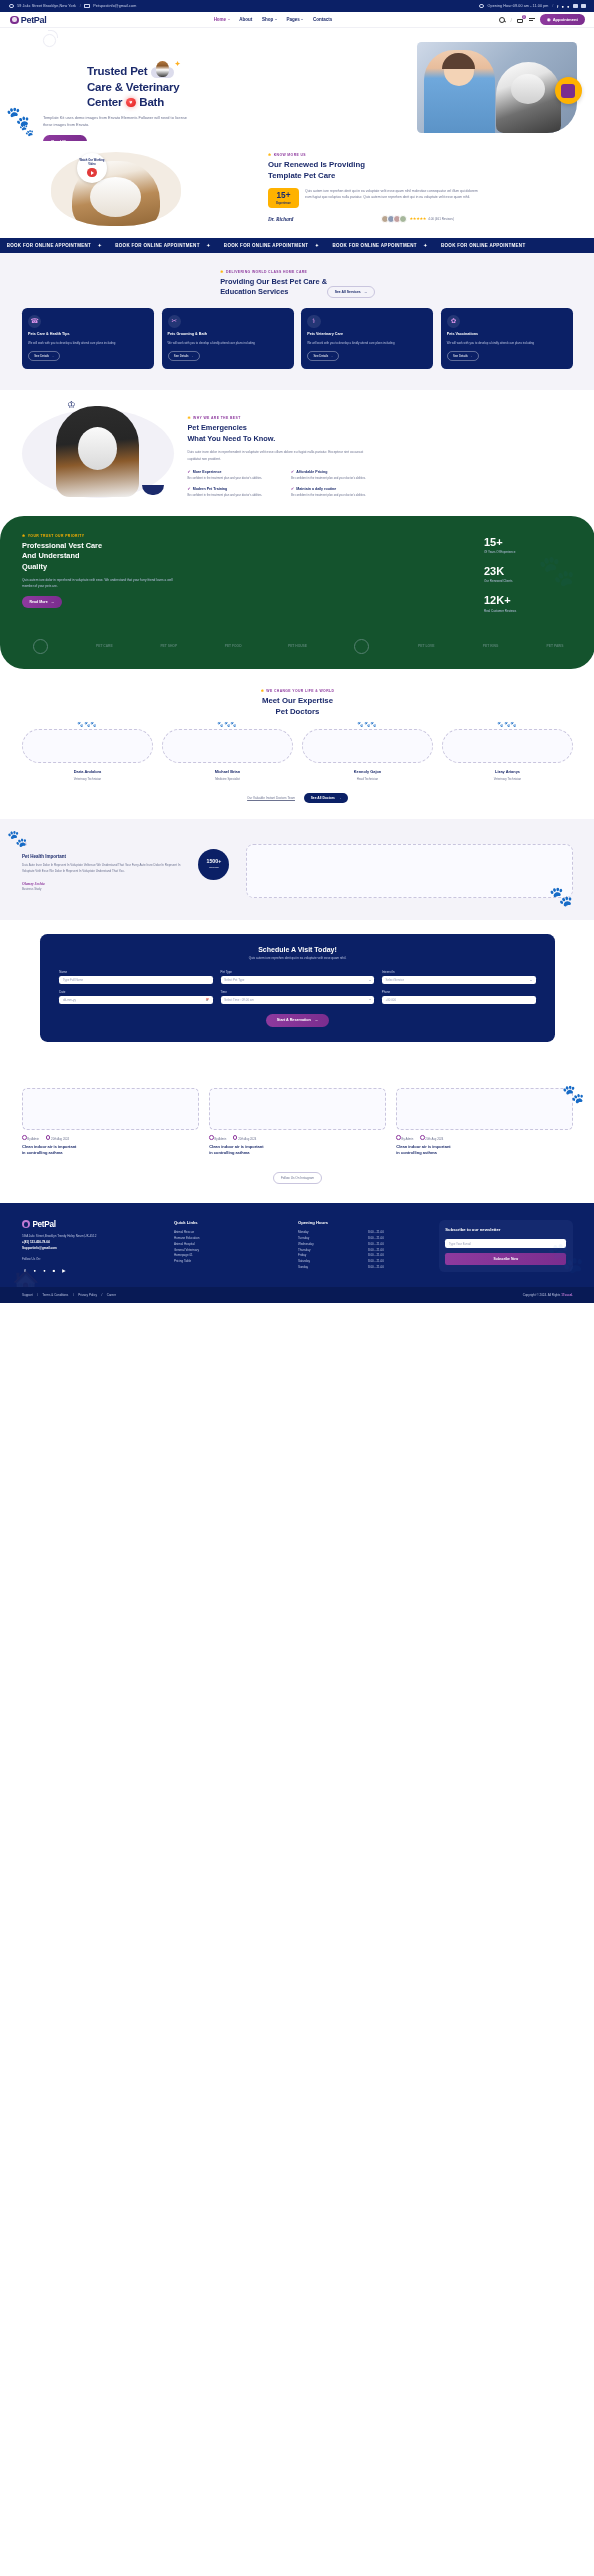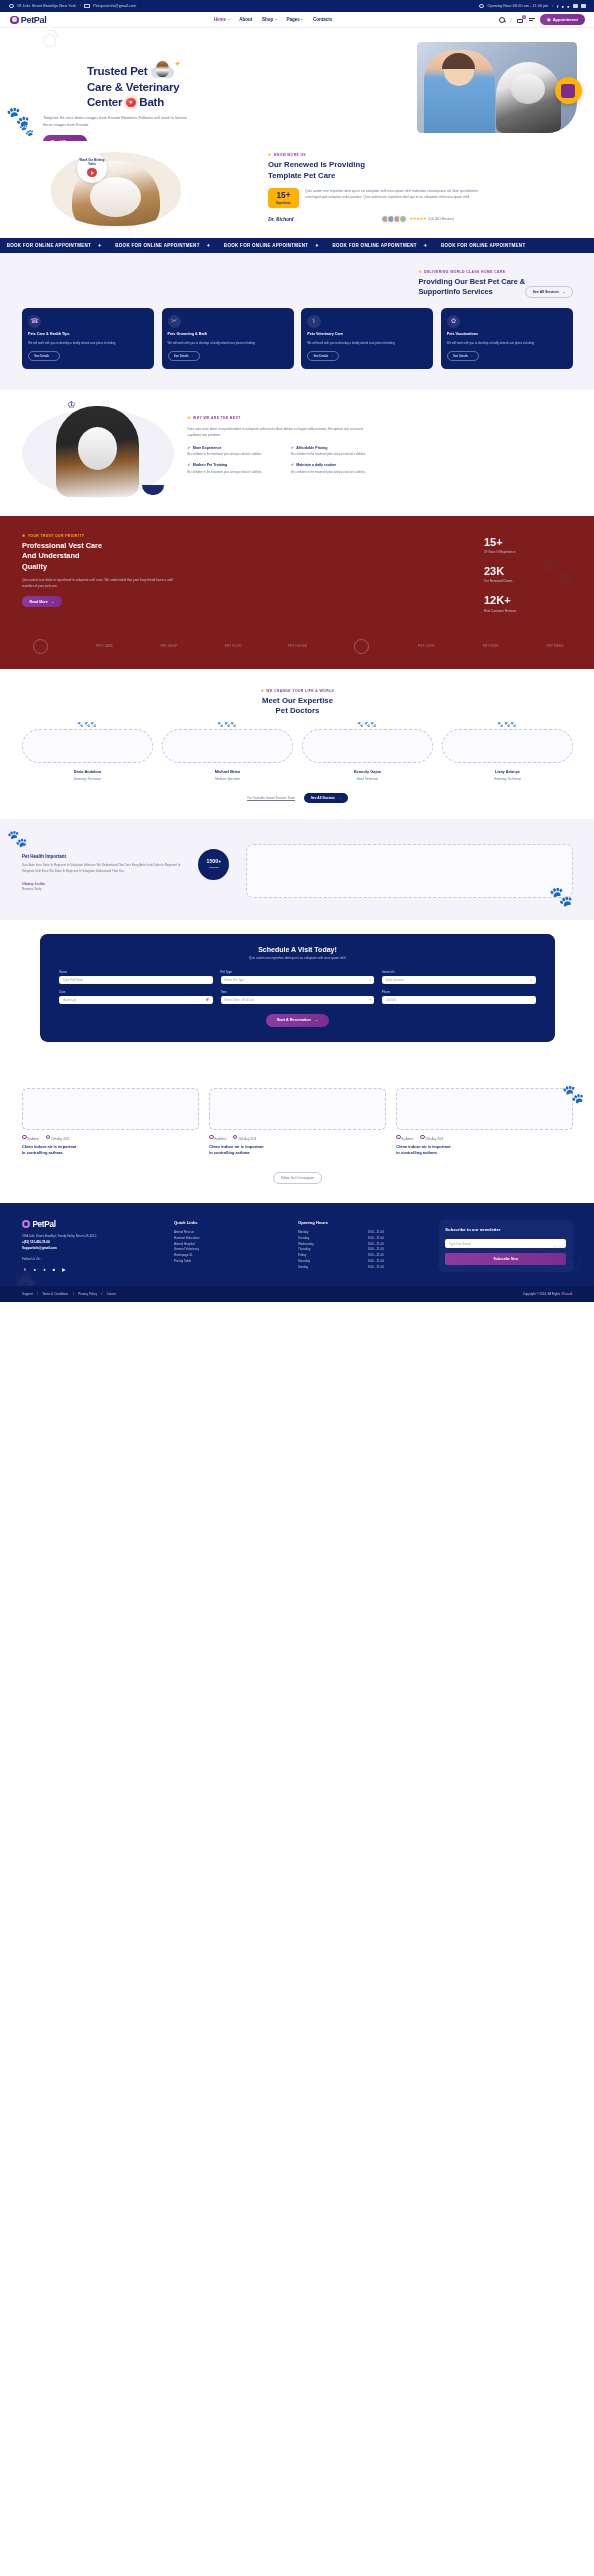--- a/index.html
+++ b/index.html
@@ -133,21 +133,21 @@
   .avatars i:nth-child(3){background:#c4a0a0;}
   .avatars i:nth-child(4){background:#a6b79b;}
   
   .marquee{background:#0b2066;height:15px;display:flex;align-items:center;overflow:hidden;
     white-space:nowrap;}
   .marquee span{color:#fff;font-size:4.5px;font-weight:bold;letter-spacing:0.3px;
     padding:0 6.7px;display:inline-flex;align-items:center;gap:6.7px;}
   .marquee .star{color:#fff;font-size:4.5px;}
   
   .services{background:#f4f3f9;padding:16.4px 22px 21px;position:relative;}
-  .svc-head{display:flex;justify-content:flex-end;align-items:flex-end;}
+  .svc-head{display:flex;justify-content:center;align-items:flex-end;}
   .svc-head h2{font-size:7.4px;font-weight:bold;line-height:1.4;margin-top:3px;}
   .btn-out{border:0.7px solid #c9c5de;background:transparent;color:#1b2a6b;font-size:3.4px;
     font-weight:bold;border-radius:15px;padding:3px 6.7px;display:inline-flex;
     align-items:center;gap:3px;cursor:pointer;}
   .svc-grid{display:grid;grid-template-columns:repeat(4,1fr);gap:7.4px;margin-top:10.4px;}
   .svc-card{background:#0b2066;border-radius:5.2px;padding:6.7px 6px 7.4px;position:relative;
     overflow:hidden;}
   .svc-card .ic{width:13.4px;height:13.4px;border-radius:50%;background:rgba(255,255,255,.1);
     display:flex;align-items:center;justify-content:center;color:#d892e8;font-size:6.7px;}
   .svc-card h3{font-size:3.7px;color:#fff;font-weight:bold;margin-top:4.5px;line-height:1.4;}
@@ -169,21 +169,21 @@
   .bowl{position:absolute;right:10.4px;bottom:3px;width:22px;height:9.7px;
     border-radius:0 0 11px 11px;background:#1b2a6b;}
   .why-right{flex:1;padding-top:7.4px;}
   .why-right h2{font-size:7.4px;font-weight:bold;line-height:1.4;margin-top:3px;}
   .why-right>p{font-size:3.3px;line-height:1.9;color:#6d7390;margin-top:5.2px;width:186px;}
   .why-feats{display:grid;grid-template-columns:1fr 1fr;gap:6px 10.4px;margin-top:8.2px;width:197px;}
   .feat h4{font-size:3.6px;font-weight:bold;display:flex;align-items:center;gap:2.2px;}
   .feat h4::before{content:"\2714";color:#8e3a9e;font-size:3.7px;}
   .feat p{font-size:2.8px;color:#6d7390;line-height:1.75;margin-top:2.2px;}
   
-  .stats{background:#7f1d1d;padding:18px 22px 13.4px;position:relative;overflow:hidden;}
+  .stats{background:#14532d;padding:18px 22px 13.4px;position:relative;overflow:hidden;border-radius:24px;}
   .stats .eyebrow{color:#ffb200;}
   .stats-wrap{display:flex;justify-content:space-between;align-items:flex-start;}
   .stats-left{width:186px;}
   .stats-left h2{font-size:7.4px;color:#fff;font-weight:bold;line-height:1.4;margin-top:3px;}
   .stats-left p{font-size:3.2px;color:#b9c2e0;line-height:1.9;margin-top:5.2px;width:160px;}
   .stats-left button{margin-top:6.7px;background:linear-gradient(90deg,#8e3a9e,#7b2d8e);color:#fff;
     border:none;border-radius:15px;font-size:3.6px;font-weight:bold;padding:3.7px 7.4px;
     display:inline-flex;gap:3px;align-items:center;cursor:pointer;}
   .stats-right{width:89px;padding-top:3px;}
   .stat{margin-bottom:12px;}
@@ -442,21 +442,21 @@
     <em style="font-style:normal">BOOK FOR ONLINE APPOINTMENT</em>
   </span>
 </div>
 
 <section class="services">
   <div class="svc-head">
     <div>
       <div class="eyebrow">DELIVERING WORLD CLASS HOME CARE</div>
       <h2>
         <span>Providing Our Best Pet Care &amp;</span><br>
-        <span>Supportinfo Services</span>
+        <span>Education Services</span>
       </h2>
     </div>
     <button class="btn-out">
       <span>See All Services</span>
       <span>→</span>
     </button>
   </div>
   <div class="svc-grid">
     <div class="svc-card">
       <div class="ic">☎</div>
@@ -499,20 +499,24 @@
 
 <section class="why">
   <div class="why-wrap">
     <div class="why-img">
       <span class="crown">♔</span>
       <div class="berner"></div>
       <div class="bowl"></div>
     </div>
     <div class="why-right">
       <div class="eyebrow">WHY WE ARE THE BEST</div>
+      <h2>
+        <span>Pet Emergencies</span><br>
+        <span>What You Need To Know.</span>
+      </h2>
       <p>Duis aute irure dolor in reprehenderit in voluptate velit esse cillum dolore eu fugiat nulla pariatur. Excepteur sint occaecat cupidatat non proident.</p>
       <div class="why-feats">
         <div class="feat">
           <h4>More Experience</h4>
           <p>Be confident in the treatment plan and your doctor's abilities.</p>
         </div>
         <div class="feat">
           <h4>Affordable Pricing</h4>
           <p>Be confident in the treatment plan and your doctor's abilities.</p>
         </div>

